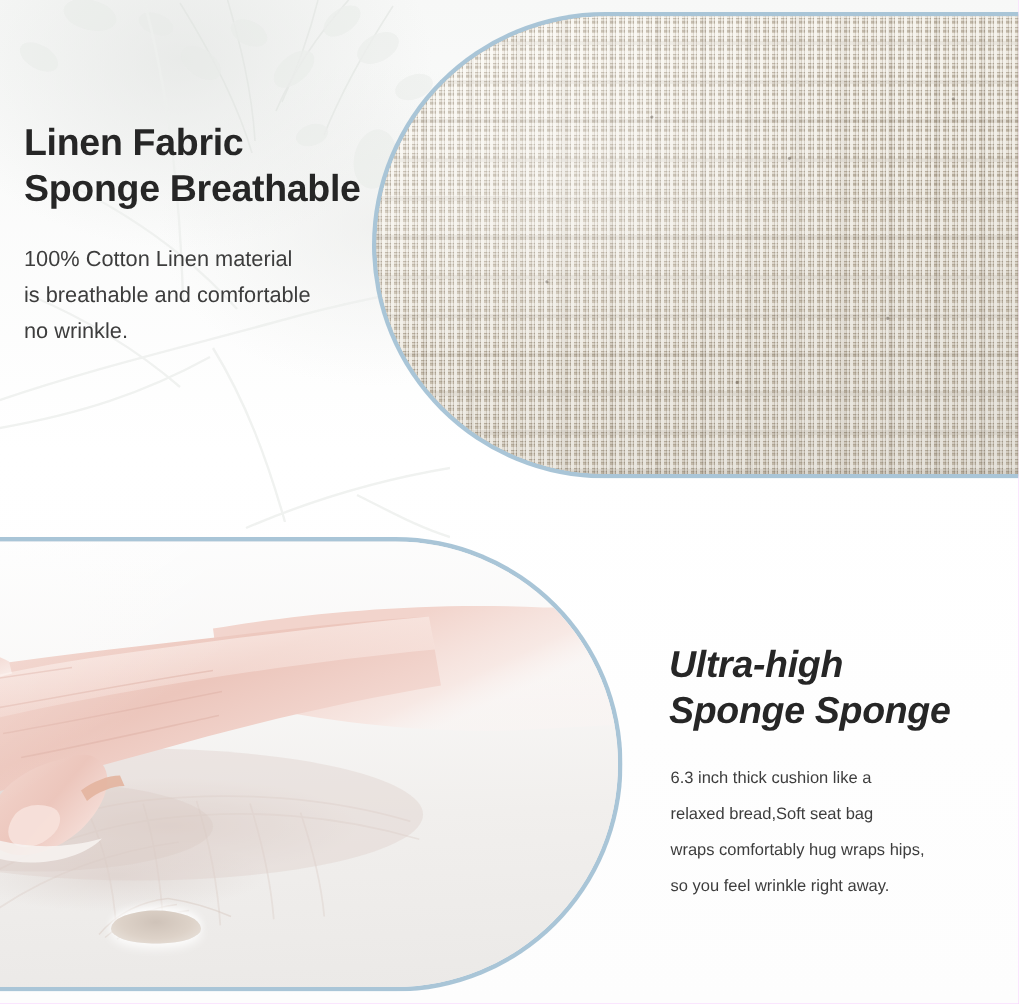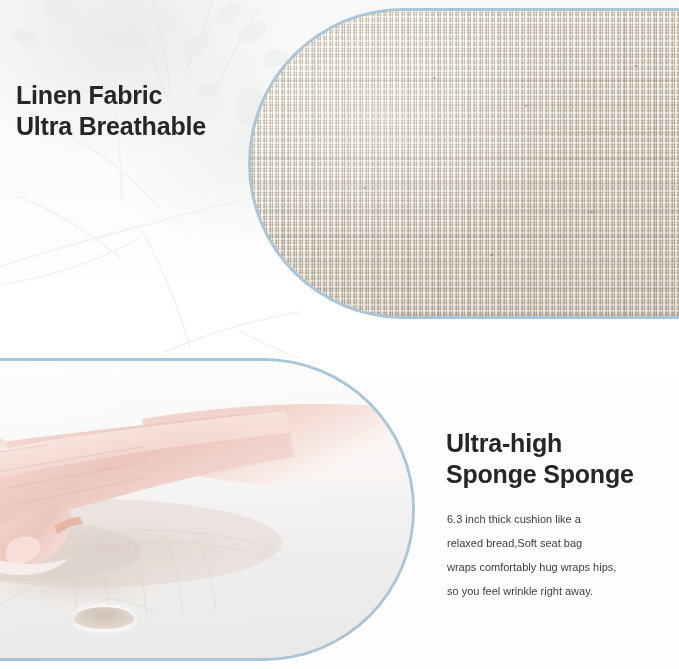--- a/index.html
+++ b/index.html
@@ -195,21 +195,21 @@
   .body-copy {
     position: absolute;
     color: #3d3d3d;
     font-weight: 400;
   }
   .body-copy .line { display: block; }
 
   #fabric-headline { left: 16px; top: 80px; font-size: 25px; line-height: 31px; }
   #fabric-body     { left: 16px; top: 161px; font-size: 14.5px; line-height: 24px; }
 
-  #sponge-headline { left: 446px; top: 428px; font-size: 25px; line-height: 31px; }
+  #sponge-headline { left: 446px; top: 428px; font-size: 25px; line-height: 31px; font-style: italic; }
   #sponge-body     { left: 447px; top: 507px; font-size: 11px; line-height: 24px; }
 </style>
 </head>
 <body>
 
 <div id="page">
 
   <div class="backdrop"></div>
 
   <svg class="leaf-svg" viewBox="0 0 300 360">
@@ -250,23 +250,28 @@
 
   <div class="panel" id="fabric-panel">
     <div class="weave"></div>
     <div class="weave-slub"></div>
     <div class="weave-specks"></div>
     <div class="weave-shade"></div>
   </div>
 
   <div class="headline" id="fabric-headline">
     <span class="line">Linen Fabric</span>
-    <span class="line">Ultra Breathable</span>
-  </div>
-
+    <span class="line">Sponge Breathable</span>
+  </div>
+
+  <div class="body-copy" id="fabric-body">
+    <span class="line">100% Cotton Linen material</span>
+    <span class="line">is breathable and comfortable</span>
+    <span class="line">no wrinkle.</span>
+  </div>
 
   <div class="panel" id="foam-panel">
     <div class="foam-inner"></div>
     <div class="foam-shadow-left"></div>
     <div class="foam-ripple"></div>
 
     <svg class="foam-ripple-lines" viewBox="0 0 412 120">
       <g fill="none" stroke="#ddd0ca" stroke-width="1.2" opacity="0.8">
         <path d="M26 96 C66 58 120 32 186 24 C248 17 312 22 366 38"></path>
         <path d="M34 108 C78 70 134 44 200 36 C258 29 318 34 372 50"></path>

